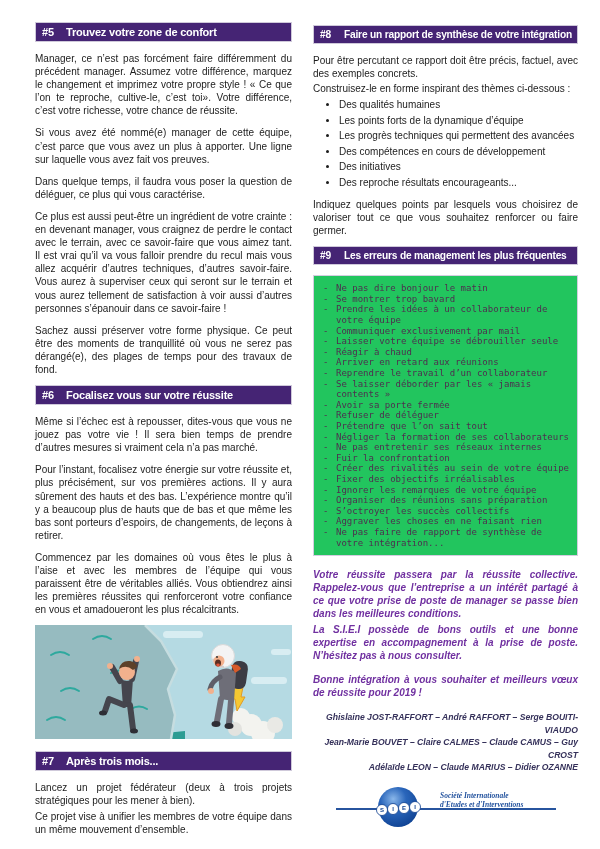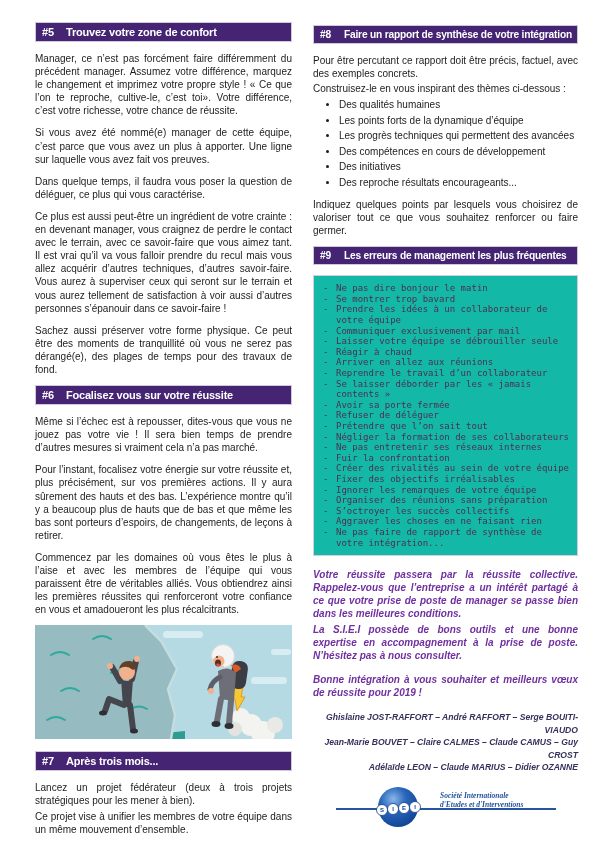--- a/index.html
+++ b/index.html
@@ -14,21 +14,21 @@
     background:#452474;color:#fff;font-weight:bold;display:flex;align-items:baseline;
     padding:3px 6px;border:1px solid #cfc9da;margin:0 0 10px;white-space:nowrap;
     font-size:11px;letter-spacing:-0.2px;
   }
   .col-right .sec-header{font-size:10.2px}
   .sec-header .num{flex:none;width:24px}
   .para{font-size:10px;line-height:1.31;text-align:justify;margin:0 0 9px}
   .para.tight{margin-bottom:2px}
   .bullets{list-style:disc;margin:3px 0 9px;padding-left:26px}
   .bullets li{font-size:10px;line-height:1.3;margin-bottom:2.5px}
-  .error-box{background:#14b8a6;border:1px solid #d4cde0;padding:7px 4px 7px 2px;margin:0 0 12px}
+  .error-box{background:#22c55e;border:1px solid #d4cde0;padding:7px 4px 7px 2px;margin:0 0 12px}
   .error-box ul{list-style:none;margin:0;padding:0}
   .error-box li{
     font-family:"DejaVu Sans Mono",monospace;font-size:9px;line-height:1.18;
     color:#4e2f4f;padding-left:20px;position:relative;
   }
   .error-box li::before{content:"-";position:absolute;left:7px}
   .purple p{
     color:#7030a0;font-weight:bold;font-style:italic;font-size:10px;line-height:1.3;
     text-align:justify;margin:0 0 3px;
   }
@@ -130,21 +130,21 @@
   <p class="para tight">Ce projet vise à unifier les membres de votre équipe dans un même mouvement d’ensemble.</p>
 </div>
 
 <div class="col col-right">
 
   <div class="sec-header">
     <span class="num">#8</span>
     <span class="title">Faire un rapport de synthèse de votre intégration</span>
   </div>
   <p class="para tight">Pour être percutant ce rapport doit être précis, factuel, avec des exemples concrets.</p>
-  <p class="para tight">Construisez-le en vous inspirant des thèmes ci-dessous :</p>
+  <p class="para tight">Construisez-le en forme inspirant des thèmes ci-dessous :</p>
   <ul class="bullets">
     <li>Des qualités humaines</li>
     <li>Les points forts de la dynamique d’équipe</li>
     <li>Les progrès techniques qui permettent des avancées</li>
     <li>Des compétences en cours de développement</li>
     <li>Des initiatives</li>
     <li>Des reproche résultats encourageants...</li>
   </ul>
   <p class="para">Indiquez quelques points par lesquels vous choisirez de valoriser tout ce que vous souhaitez renforcer ou faire germer.</p>
 
@@ -153,21 +153,21 @@
     <span class="title">Les erreurs de management les plus fréquentes</span>
   </div>
   <div class="error-box">
     <ul>
       <li>Ne pas dire bonjour le matin</li>
       <li>Se montrer trop bavard</li>
       <li>Prendre les idées à un collaborateur de votre équipe</li>
       <li>Communiquer exclusivement par mail</li>
       <li>Laisser votre équipe se débrouiller seule</li>
       <li>Réagir à chaud</li>
-      <li>Arriver en allez aux réunions</li>
+      <li>Arriver en retard aux réunions</li>
       <li>Reprendre le travail d’un collaborateur</li>
       <li>Se laisser déborder par les « jamais contents »</li>
       <li>Avoir sa porte fermée</li>
       <li>Refuser de déléguer</li>
       <li>Prétendre que l’on sait tout</li>
       <li>Négliger la formation de ses collaborateurs</li>
       <li>Ne pas entretenir ses réseaux internes</li>
       <li>Fuir la confrontation</li>
       <li>Créer des rivalités au sein de votre équipe</li>
       <li>Fixer des objectifs irréalisables</li>

